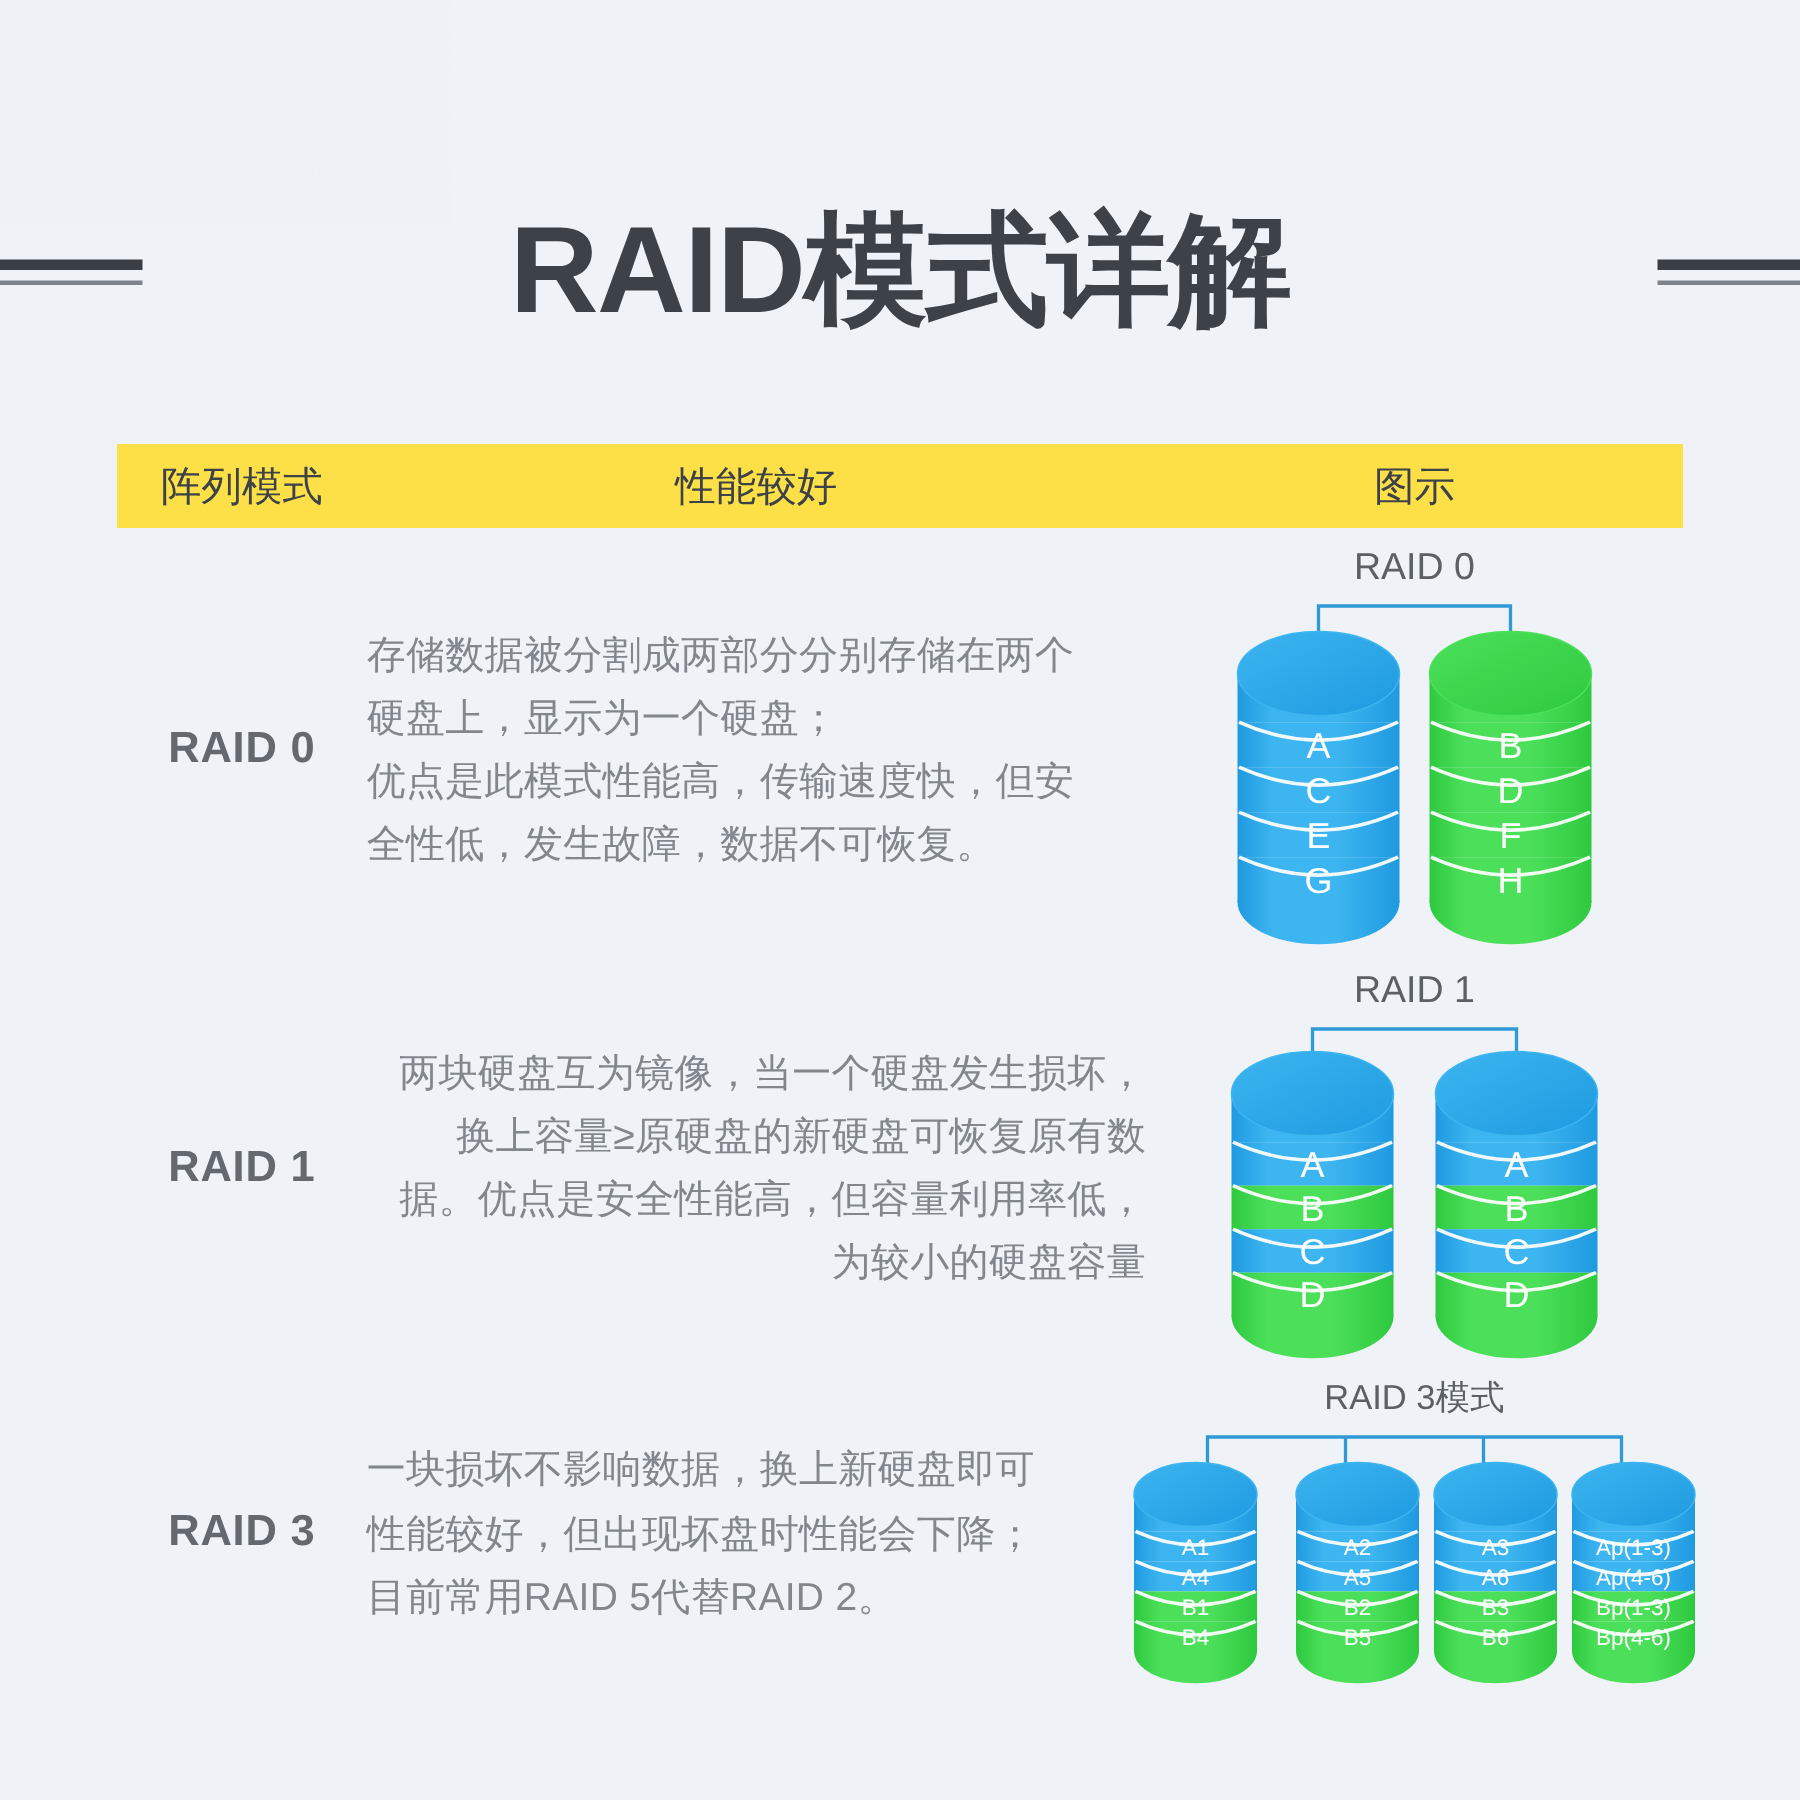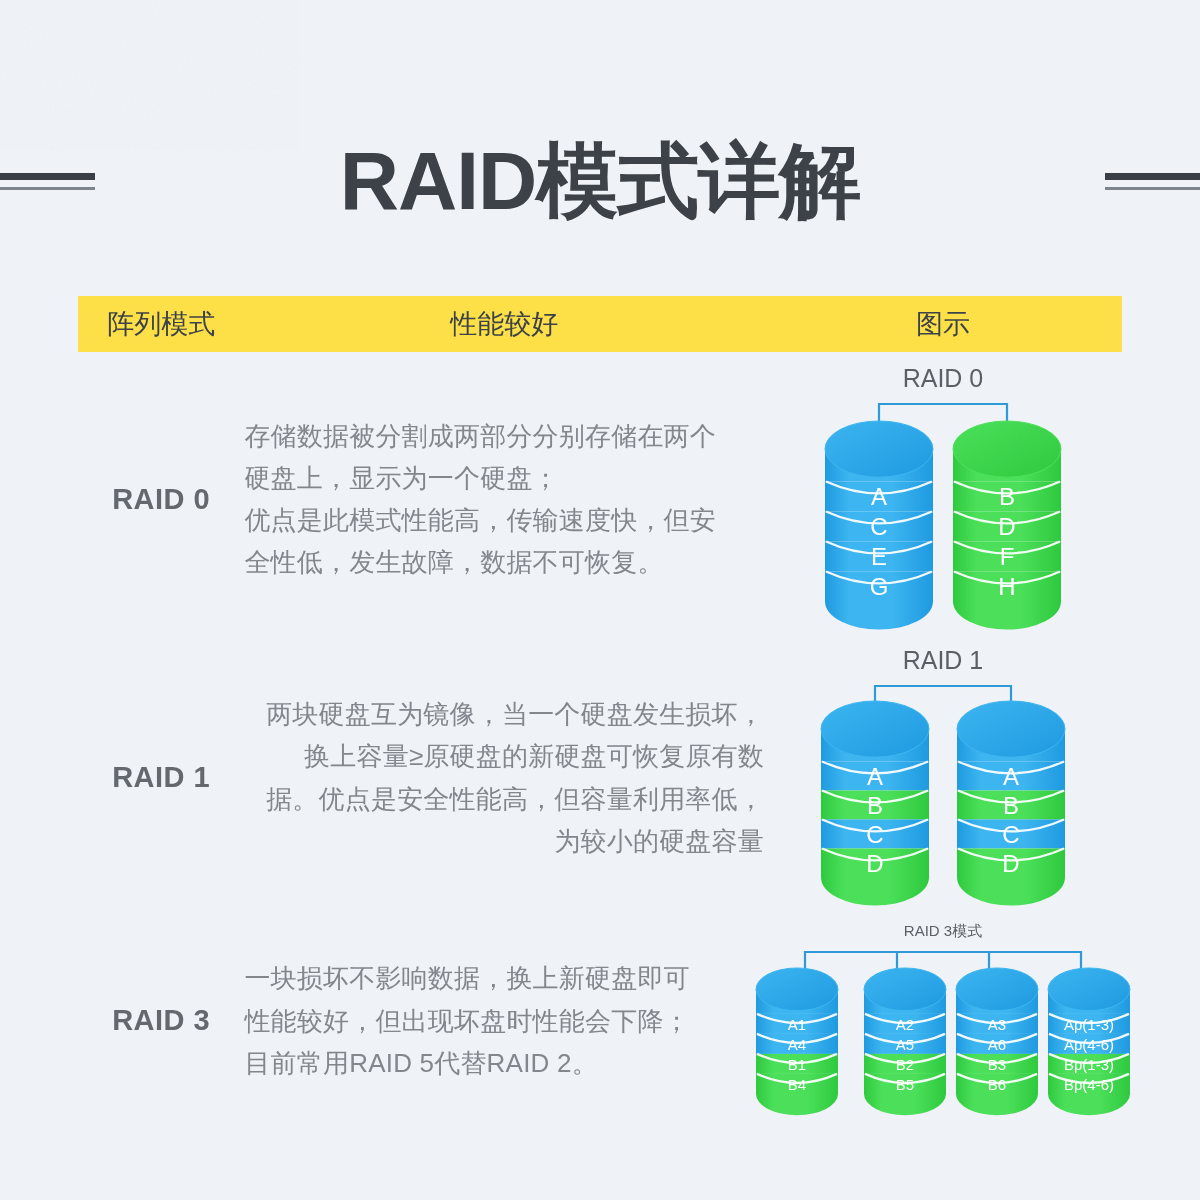--- a/index.html
+++ b/index.html
@@ -361,21 +361,21 @@
      </div></td>
       </tr>
       <tr class="body-row row-2">
         <td class="c-mode"><span class="mode-label">RAID 3</span></td>
         <td class="c-desc">
           <div class="desc">一块损坏不影响数据，换上新硬盘即可
 性能较好，但出现坏盘时性能会下降；
 目前常用RAID 5代替RAID 2。</div>
         </td>
         <td class="c-fig"><div class="figure" style="width:358px">
-       <div class="fig-caption" style="font-size:15px">RAID 3模式</div>
+       <div class="fig-caption" style="font-size:23px">RAID 3模式</div>
        <div class="bracket">
               <svg width="358" height="34" viewBox="0 0 358 34">
                 <path d="M41,34 L41,6 L317,6 L317,34" fill="none" stroke="#2f9ad6" stroke-width="2.2"></path>
                 <path d="M133,6 L133,34" fill="none" stroke="#2f9ad6" stroke-width="2.2"></path>
                 <path d="M225,6 L225,34" fill="none" stroke="#2f9ad6" stroke-width="2.2"></path>
               </svg>
             </div>
        <div class="disk-row" style="margin-top:-11.726px">
               <div class="disk" style="margin-left:0px">
                 <svg width="82" height="147.24" viewBox="0 0 82 147.24">

